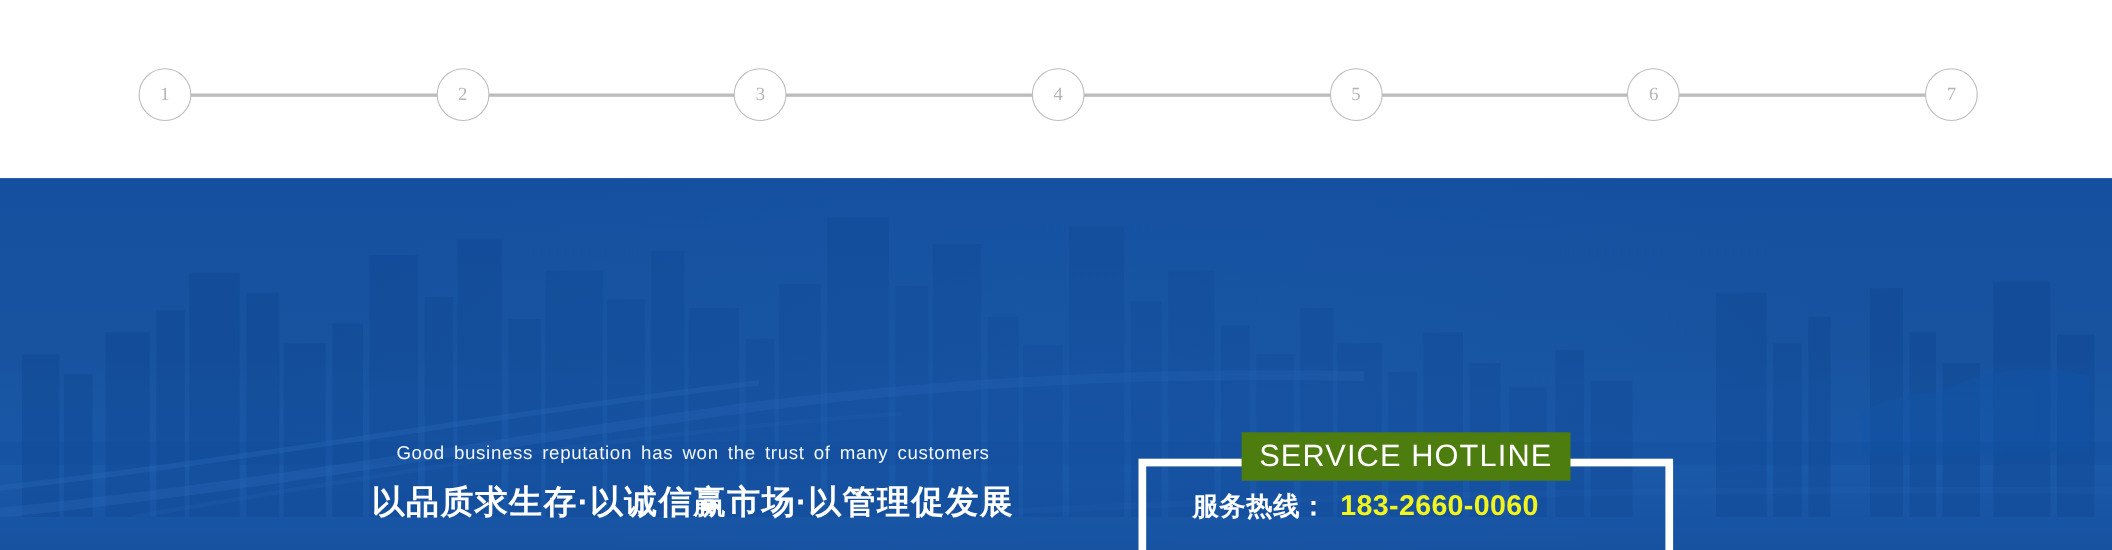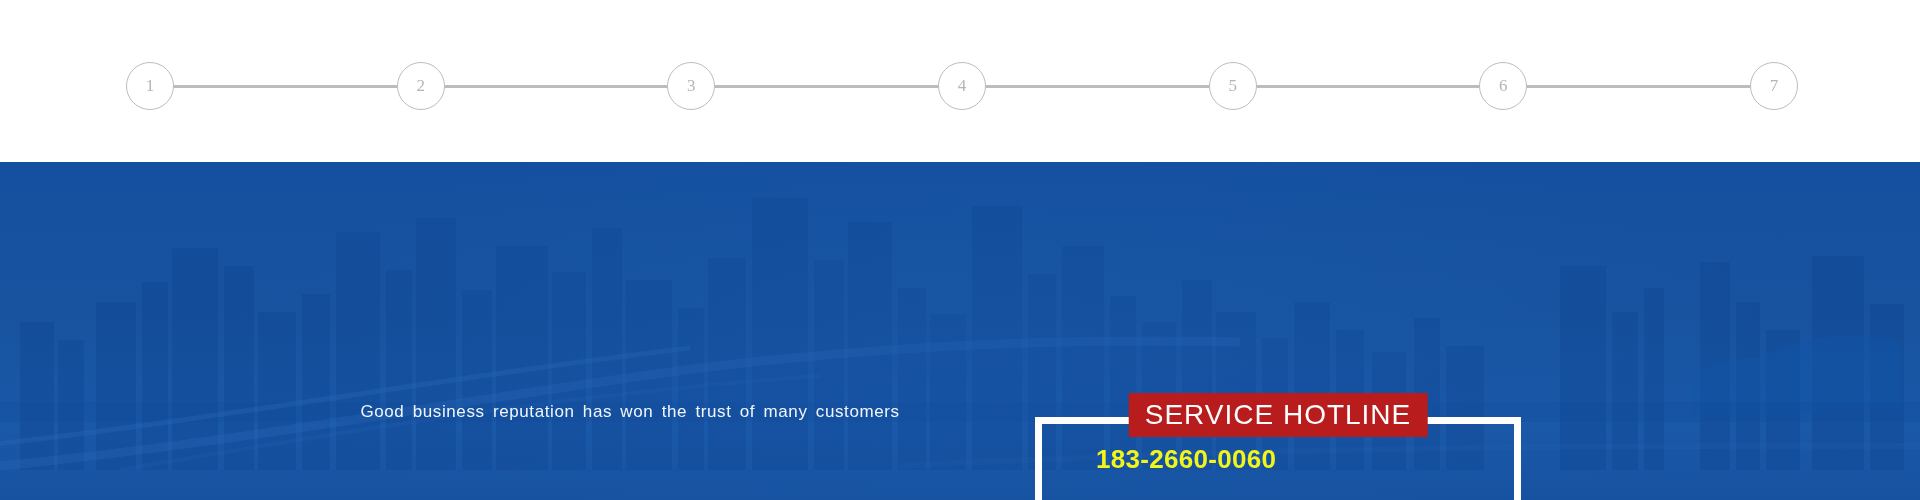--- a/index.html
+++ b/index.html
@@ -107,21 +107,21 @@
     position:absolute;
     left:1035px; top:255px;
     width:486px; height:130px;
     border:7px solid #ffffff;
   }
   .hotline-title {
     position:absolute;
     left:50%;
     top:-31px;
     transform:translateX(-50%);
-    background:#b91c1c;
+    background:#4d7c0f;
     padding:0 16px;
     color:#ffffff;
     font-size:28px;
     letter-spacing:1px;
     white-space:nowrap;
     line-height:44px;
   }
   .hotline-rows {
     position:absolute;
     left:0; right:0; top:20px;
@@ -241,27 +241,29 @@
       <path d="M-40 308 C 240 282, 470 236, 700 206 C 880 184, 1060 176, 1240 180" fill="none" stroke="#2a68b8" stroke-width="9" opacity="0.35"></path>
       <path d="M-40 286 C 220 258, 450 214, 690 186" fill="none" stroke="#2f6ec0" stroke-width="5" opacity="0.28"></path>
       <path d="M120 308 C 330 272, 560 232, 820 214" fill="none" stroke="#2a66b6" stroke-width="4" opacity="0.22"></path>
       <path d="M900 304 C 1200 288, 1520 282, 1920 284" fill="none" stroke="#2a66b6" stroke-width="6" opacity="0.18"></path>
     </svg>
 
     <div class="vignette"></div>
 
     <div class="slogan">
       <div class="slogan-en">Good business reputation has won the trust of many customers</div>
+      <div class="slogan-main">以品质求生存·以诚信赢市场·以管理促发展</div>
 
     </div>
 
     <div class="hotline">
       <div class="hotline-title">SERVICE  HOTLINE</div>
       <div class="hotline-rows">
         <div class="hotline-row">
+          <span class="hotline-label">服务热线：</span>
           <span class="hotline-num">183-2660-0060</span>
         </div>
 
       </div>
     </div>
   </div>
 
 </div>
 
 </body></html>

